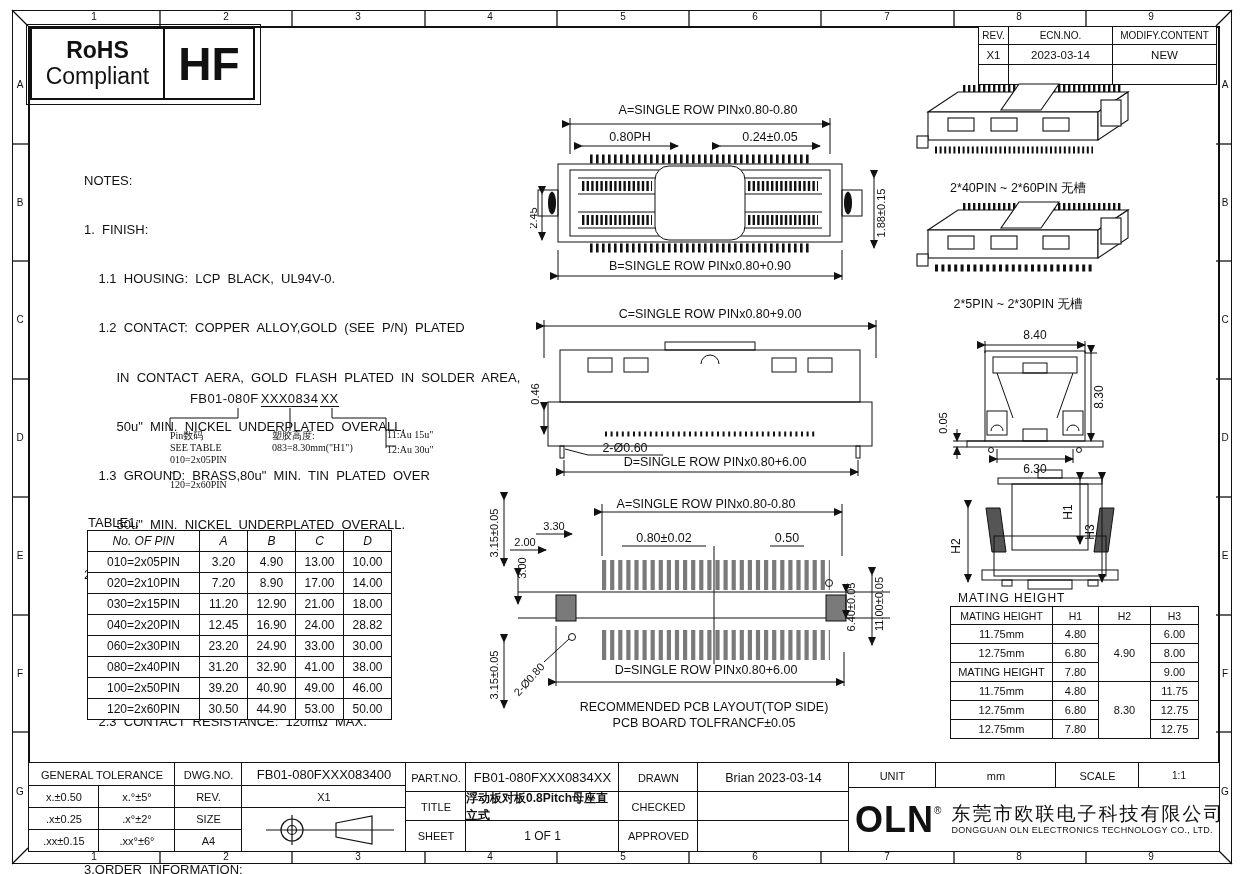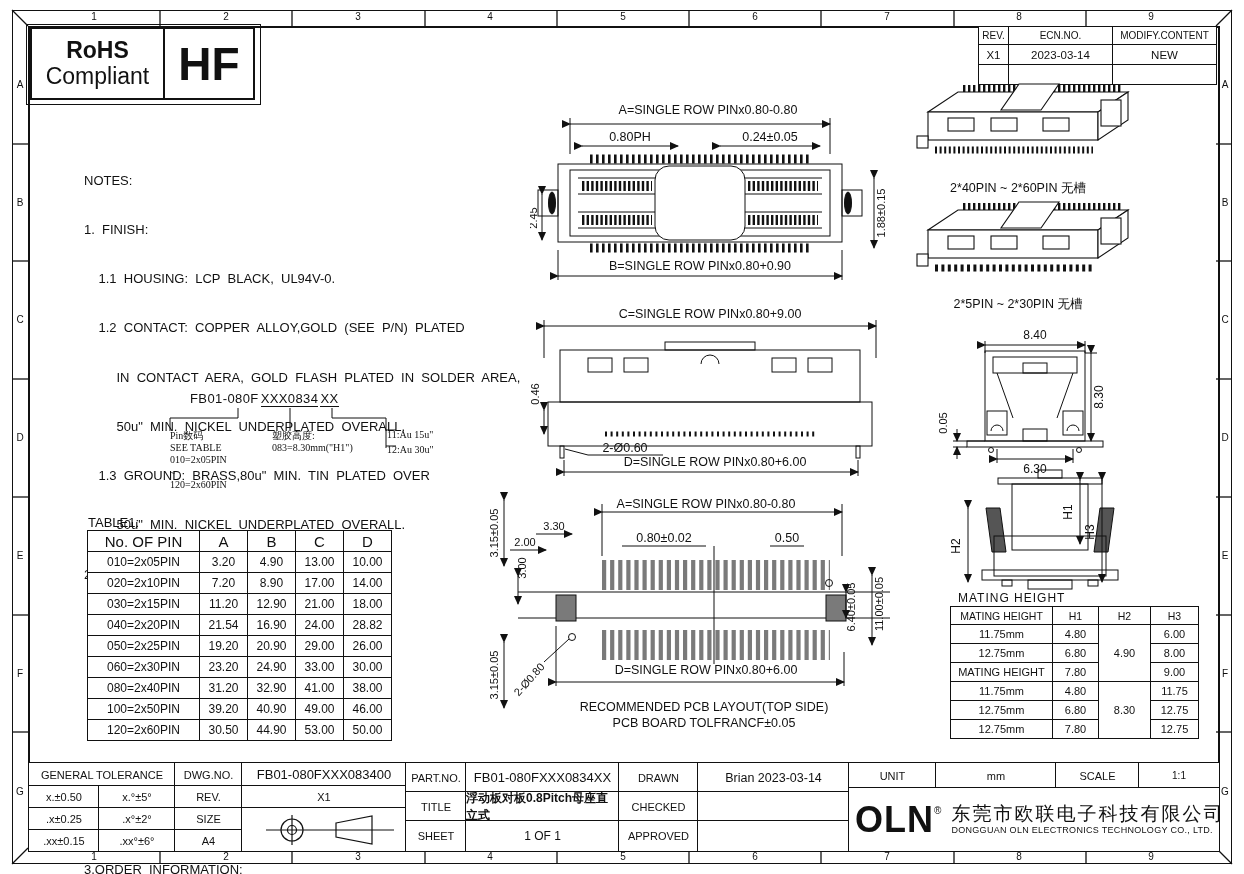--- a/index.html
+++ b/index.html
@@ -20,21 +20,21 @@
   td,th{border:1px solid #111;text-align:center;padding:0 2px;font-weight:normal;}
   .rev-table th{font-size:10px;height:17px;}
   .rev-table td{font-size:11.5px;height:19px;}
   .notes{left:84px;top:140px;font-size:13px;line-height:16.4px;white-space:pre;}
   .pn-line{left:190px;top:391px;font-size:13px;letter-spacing:.4px;display:flex;}
   .pn-line span{white-space:pre;}
   .u{border-bottom:1.2px solid #111;margin-left:2px;}
   .ann{font-size:10px;line-height:12.2px;white-space:pre;font-family:Liberation Serif, serif;}
   .t1-title{left:88px;top:515px;font-size:13px;}
   .t1{left:87px;top:530px;}
-  .t1 th{font-size:15px;height:20px;}
+  .t1 th{font-size:12px;height:20px;font-style:italic;}
   .t1 td{font-size:12px;height:20px;}
   .mh-title{left:958px;top:591px;font-size:12px;letter-spacing:1px;}
   .mh{left:950px;top:606px;}
   .mh th{font-size:10.5px;height:17px;}
   .mh td{font-size:11px;height:18px;}
   .iso-cap{font-size:12.5px;text-align:center;width:250px;}
   
   .tb{font-size:11px;}
   .tb .cell{position:absolute;border:1px solid #111;display:flex;align-items:center;justify-content:center;background:#fff;overflow:hidden;}
   .tb-top{left:28px;top:762px;width:1190px;height:0;border-top:2px solid #111;}
@@ -240,31 +240,24 @@
         </tr>
         <tr>
           <td>030=2x15PIN</td>
           <td>11.20</td>
           <td>12.90</td>
           <td>21.00</td>
           <td>18.00</td>
         </tr>
         <tr>
           <td>040=2x20PIN</td>
-          <td>21.54</td>
+          <td>12.45</td>
           <td>16.90</td>
           <td>24.00</td>
           <td>28.82</td>
-        </tr>
-        <tr>
-          <td>050=2x25PIN</td>
-          <td>19.20</td>
-          <td>20.90</td>
-          <td>29.00</td>
-          <td>26.00</td>
         </tr>
         <tr>
           <td>060=2x30PIN</td>
           <td>23.20</td>
           <td>24.90</td>
           <td>33.00</td>
           <td>30.00</td>
         </tr>
         <tr>
           <td>080=2x40PIN</td>

